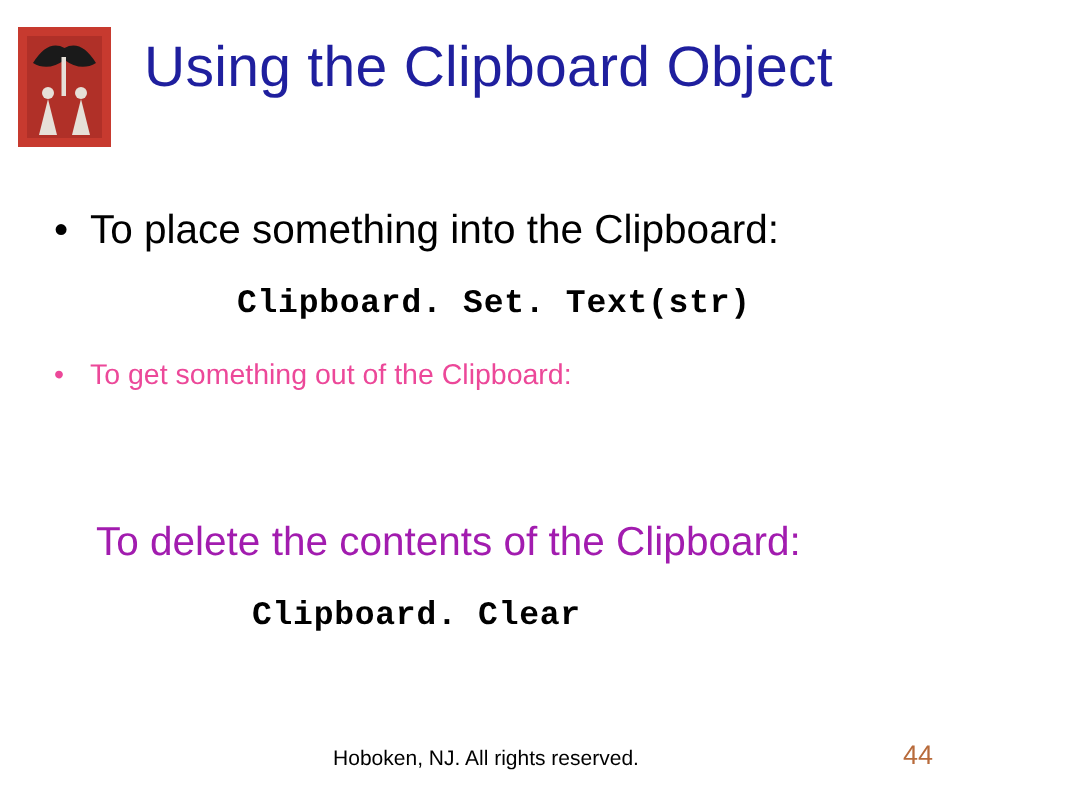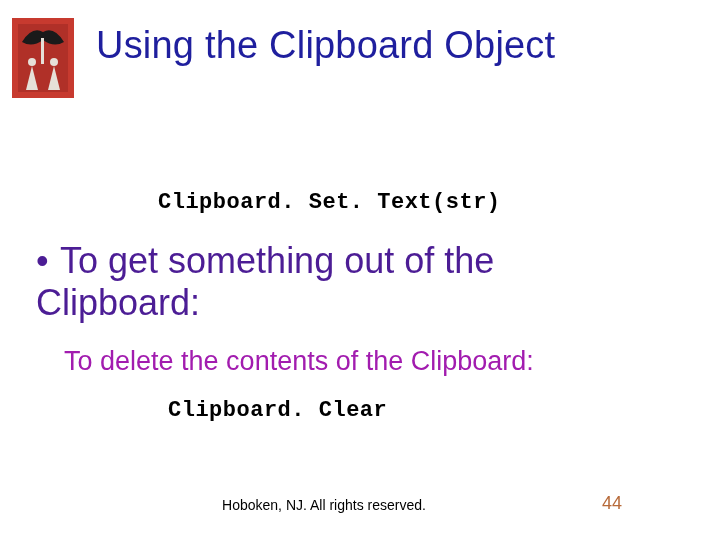--- a/index.html
+++ b/index.html
@@ -5,21 +5,21 @@
   * { margin: 0; padding: 0; box-sizing: border-box; }
   html, body { width: 720px; height: 540px; background: #fff; font-family: Arial, Helvetica, sans-serif; overflow: hidden; }
   .slide { position: relative; width: 648px; height: 540px; }
   .logo { position: absolute; top: 18px; left: 12px; width: 62px; height: 80px; }
   .title {
     position: absolute; top: 24px; left: 96px; right: 20px;
     font-size: 38px; font-weight: 400; color: #1f1f9e;
     letter-spacing: 0.2px;
   }
   .bullet1 { position: absolute; top: 138px; left: 36px; right: 30px; font-size: 27px; color: #000; }
-  .bullet2 { position: absolute; top: 240px; left: 36px; right: 30px; font-size: 36px; color: #4c1d95; }
+  .bullet2 { position: absolute; top: 240px; left: 36px; right: 30px; font-size: 19px; color: #ec4899; }
   .bullet-dot { display:inline-block; width: 24px; }
   .code1 { position: absolute; top: 190px; left: 158px; font-family: "Courier New", Courier, monospace; font-weight: bold; font-size: 22px; color: #000; letter-spacing: 0.5px; }
   .code2 { position: absolute; top: 292px; left: 158px; font-family: "Courier New", Courier, monospace; font-weight: bold; font-size: 22px; color: #000; letter-spacing: 0.5px; }
   .line3 { position: absolute; top: 346px; left: 64px; right: 30px; font-size: 27px; color: #a21caf; }
   .code3 { position: absolute; top: 398px; left: 168px; font-family: "Courier New", Courier, monospace; font-weight: bold; font-size: 22px; color: #000; letter-spacing: 0.5px; }
   .footer { position: absolute; bottom: 26px; left: 0; right: 0; text-align: center; font-size: 14px; color: #000; line-height: 1.25; }
   .pagenum { position: absolute; bottom: 26px; right: 26px; font-size: 18px; color: #b86b3b; }
 </style>
 </head>
 <body>
@@ -34,20 +34,23 @@
       <rect x="29" y="20" width="3" height="26" fill="#e6e0d8"></rect>
       <path d="M14 72 L20 48 L26 72 Z" fill="#e6e0d8"></path>
       <path d="M36 72 L42 48 L48 72 Z" fill="#e6e0d8"></path>
       <circle cx="20" cy="44" r="4" fill="#e6e0d8"></circle>
       <circle cx="42" cy="44" r="4" fill="#e6e0d8"></circle>
     </svg>
   </div>
 
   <h1 class="title">Using the Clipboard Object</h1>
 
+  <div class="bullet1">
+    <span class="bullet-dot">•</span><span>To place something into the Clipboard:</span>
+  </div>
   <div class="code1">Clipboard. Set. Text(str)</div>
 
   <div class="bullet2">
     <span class="bullet-dot">•</span><span>To get something out of the Clipboard:</span>
   </div>
 
   <div class="line3">To delete the contents of the Clipboard:</div>
   <div class="code3">Clipboard. Clear</div>
 
   <div class="footer">

